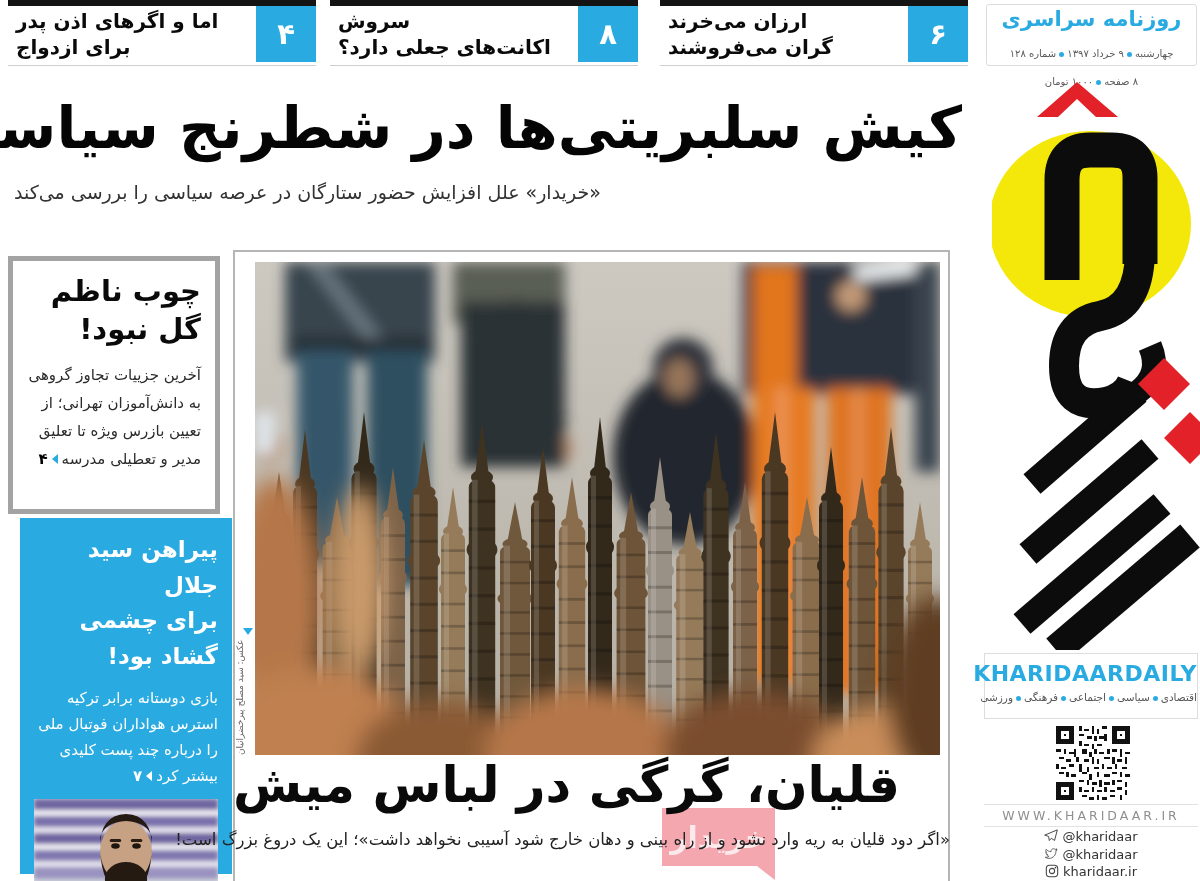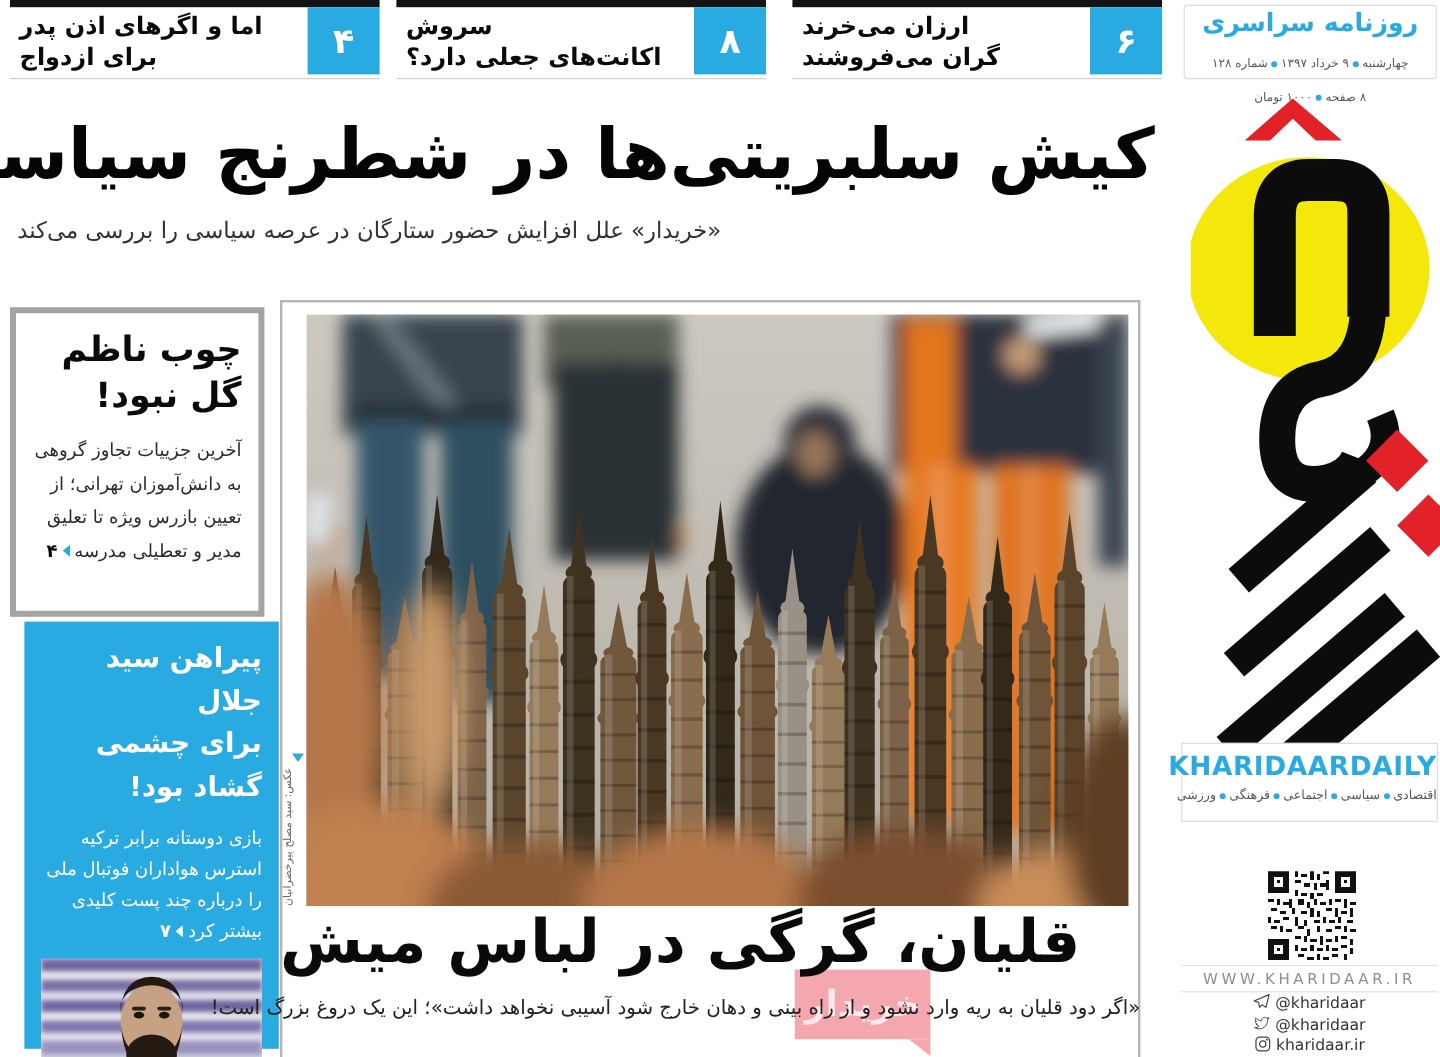--- a/index.html
+++ b/index.html
@@ -50,21 +50,21 @@
 
   .story-head { position:absolute; left:233px; top:756px; width:717px; text-align:left; z-index:2; }
   .story-head h2 { font-size:50px; font-weight:900; color:#0a0a0a; white-space:nowrap; }
   .watermark { position:absolute; left:662px; top:808px; width:113px; height:58px; background:rgba(242,148,156,0.82); z-index:1; display:flex; align-items:center; justify-content:center; }
   .watermark::after { content:""; position:absolute; right:-0px; bottom:-14px; width:0; height:0; border-top:14px solid rgba(242,148,156,0.82); border-left:18px solid transparent; }
   .watermark span { color:rgba(255,255,255,0.75); font-size:30px; font-weight:900; }
   .story-sub { position:absolute; left:233px; top:830px; width:717px; text-align:center; font-size:16.5px; color:#222; white-space:nowrap; z-index:2; }
 
   
   .logo { position:absolute; left:992px; top:82px; width:212px; height:568px; }
-  .brandbox { position:absolute; left:984px; top:619px; width:214px; height:66px; border:1px solid #ddd; padding-top:7px; background:#fff; }
+  .brandbox { position:absolute; left:984px; top:653px; width:214px; height:66px; border:1px solid #ddd; padding-top:7px; background:#fff; }
   .brandbox .bname { color:#29abe2; font-size:22px; font-weight:900; letter-spacing:0.5px; }
   .brandbox .bcats { margin-top:5px; font-size:10.5px; color:#555; white-space:nowrap; }
   .qr { position:absolute; left:1056px; top:726px; width:74px; height:74px; }
   .site { position:absolute; left:984px; top:804px; width:214px; border-top:1px solid #e2e2e2; border-bottom:1px solid #e2e2e2; text-align:center; font-size:12.5px; color:#8f8f8f; letter-spacing:3px; padding:3px 0; direction:ltr; }
   .social { position:absolute; left:984px; top:828px; width:214px; direction:ltr; text-align:center; }
   .social .srow { font-size:13px; color:#333; line-height:17.5px; }
   .social svg { vertical-align:-2px; margin-right:4px; }
 </style>
 </head>
 <body>

